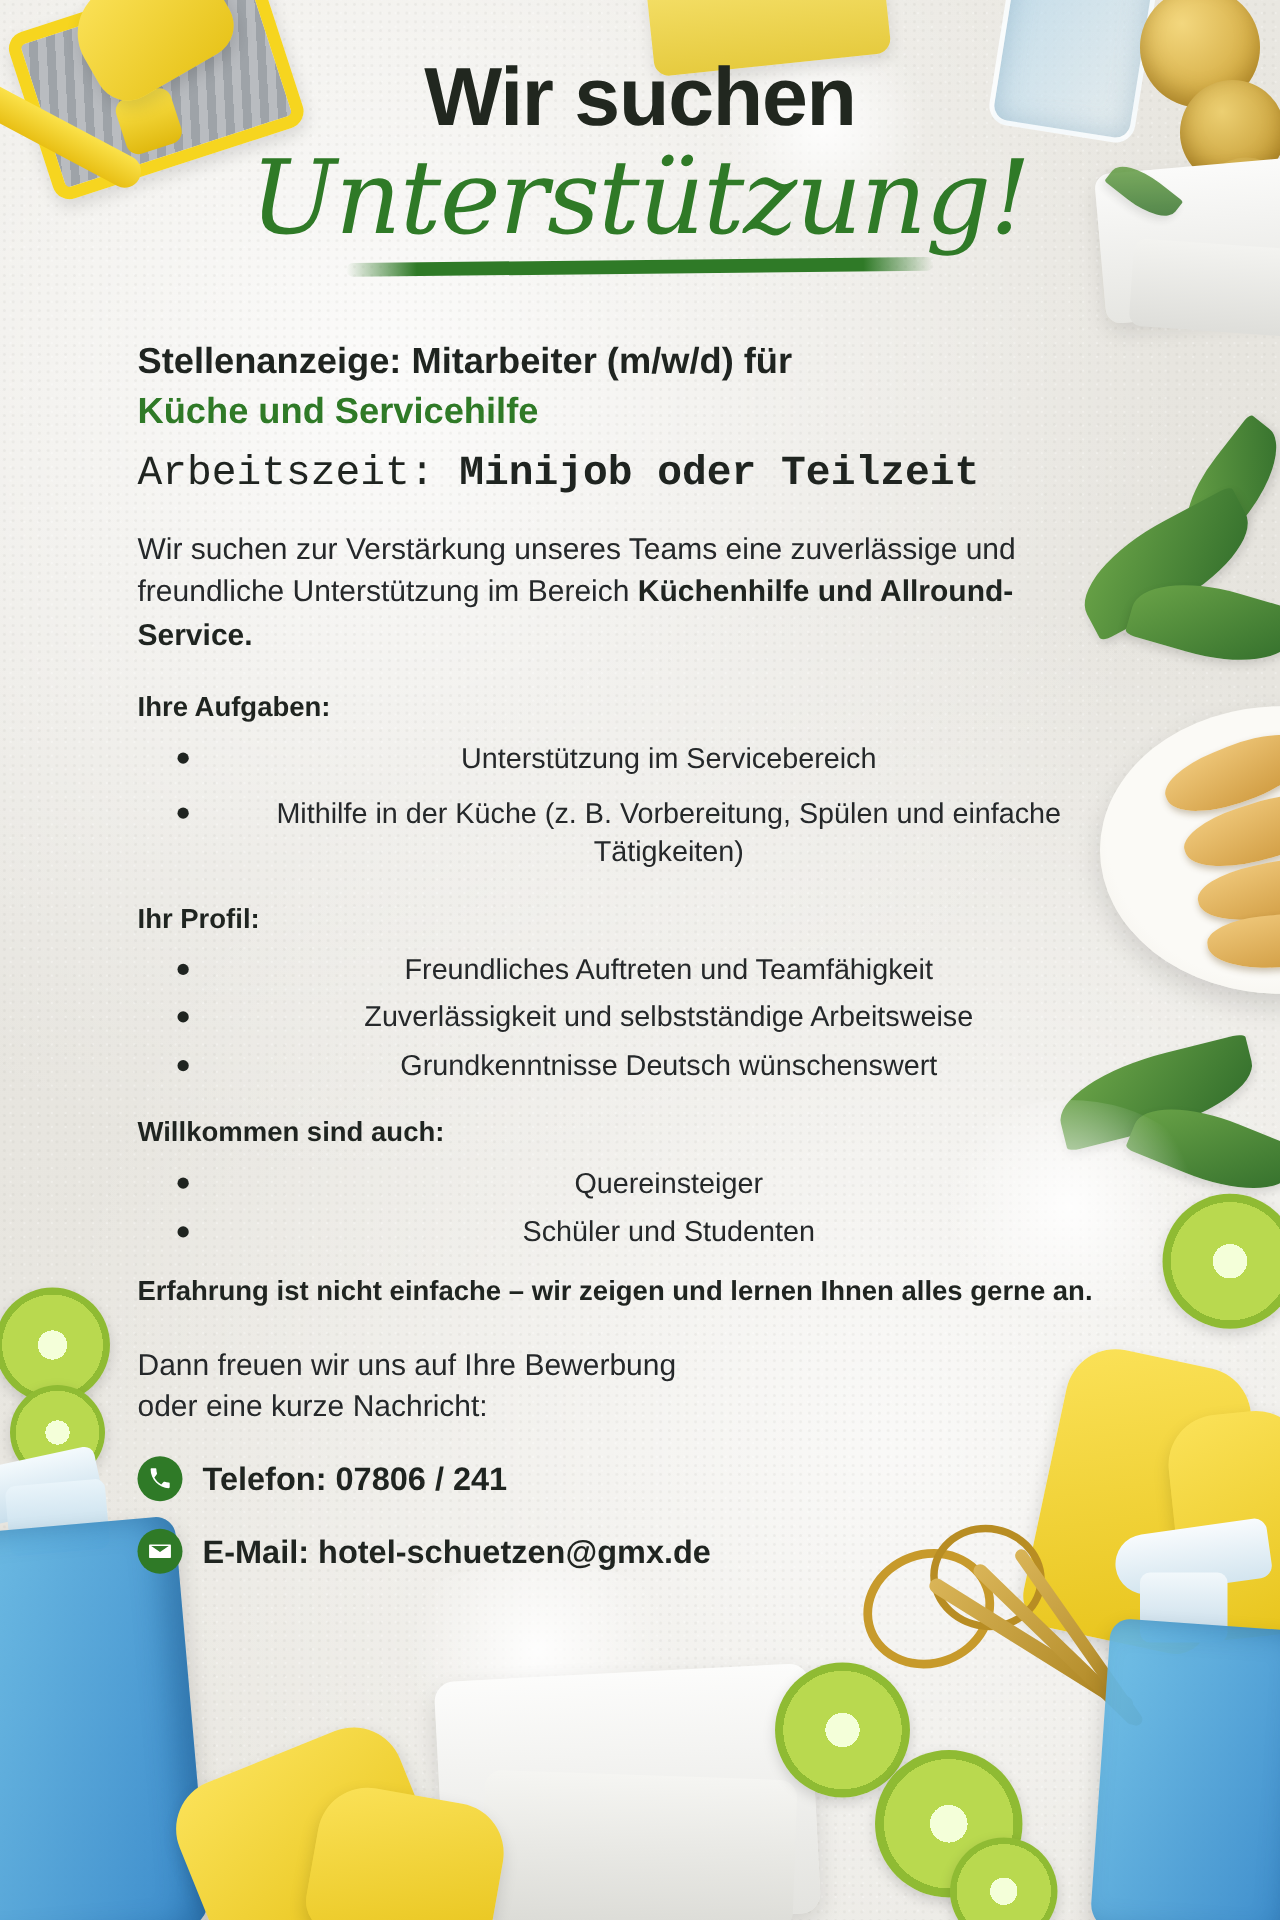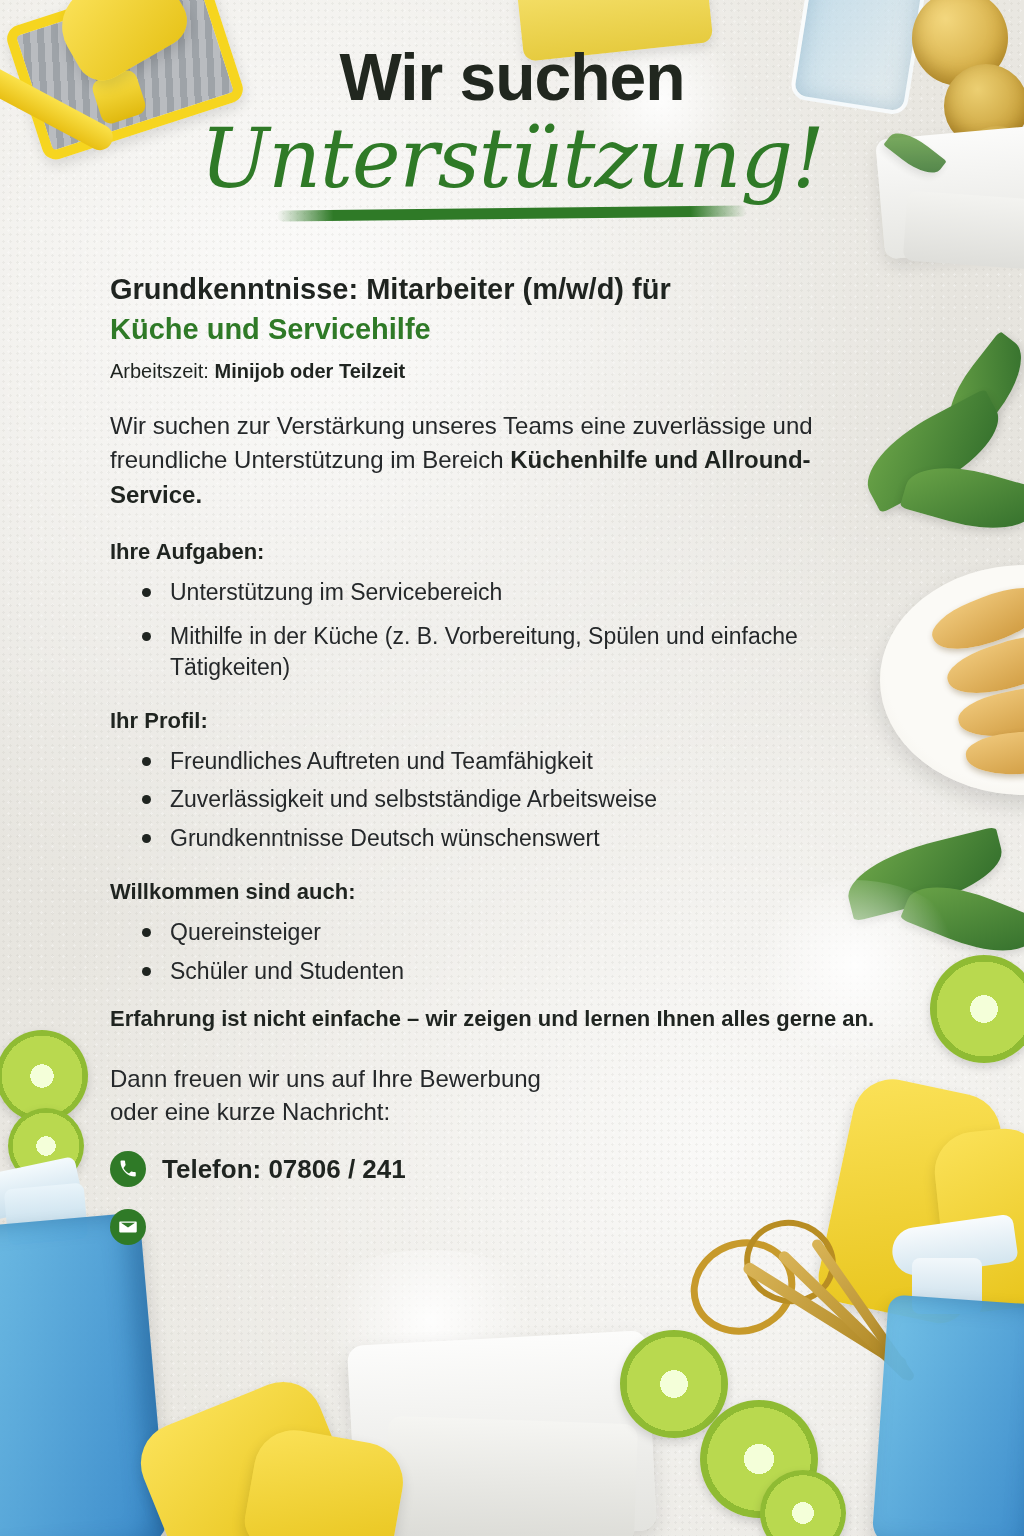--- a/index.html
+++ b/index.html
@@ -271,23 +271,24 @@
     line-height: 1.25;
   }
   .sub-2 {
     font-size: 29px;
     font-weight: 700;
     color: #2f7a27;
     margin: 4px 0 0 0;
     line-height: 1.25;
   }
   .worktime {
-    font-size: 20px;
+    font-size: 33px;
     color: #1f2420;
     margin: 12px 0 16px 0;
+    font-family: Liberation Mono, monospace;
   }
   .worktime b { font-weight: 700; }
 
   .intro {
     font-size: 24px;
     color: #25282a;
     line-height: 1.45;
     margin: 26px 0 0 0;
     max-width: 760px;
   }
@@ -306,20 +307,21 @@
     padding: 0 0 0 30px;
   }
   ul.bullets li {
     position: relative;
     font-size: 23px;
     color: #25282a;
     line-height: 1.32;
     margin: 0 0 14px 0;
     padding-left: 30px;
     max-width: 740px;
+    text-align: center;
   }
   ul.bullets li::before {
     content: "";
     position: absolute;
     left: 2px;
     top: 11px;
     width: 9px;
     height: 9px;
     background: #1f2420;
     border-radius: 50%;
@@ -422,21 +424,21 @@
   <div class="content">
 
     <div class="headline-wrap">
       <h1 class="headline-1">Wir suchen</h1>
       <div class="headline-2">Unterstützung!</div>
       <div class="underline-stroke"></div>
     </div>
 
     <div class="body-block">
 
-      <div class="sub-1">Grundkenntnisse: Mitarbeiter (m/w/d) für</div>
+      <div class="sub-1">Stellenanzeige: Mitarbeiter (m/w/d) für</div>
       <div class="sub-2">Küche und Servicehilfe</div>
 
       <p class="worktime">
         <span>Arbeitszeit:</span>
         <b>Minijob oder Teilzeit</b>
       </p>
 
       <p class="intro">
         <span>Wir suchen zur Verstärkung unseres Teams eine zuverlässige und freundliche Unterstützung im Bereich </span><b>Küchenhilfe und Allround-Service.</b>
       </p>
@@ -475,17 +477,18 @@
         </span>
         <span class="contact-text">Telefon: 07806 / 241</span>
       </div>
 
       <div class="contact-row email">
         <span class="circ">
           <svg viewBox="0 0 24 24" aria-hidden="true">
               <path d="M2.5 5.5h19c.6 0 1 .4 1 1v11c0 .6-.4 1-1 1h-19c-.6 0-1-.4-1-1v-11c0-.6.4-1 1-1zm9.5 7.2L20.4 7H3.6l8.4 5.7z"></path>
             </svg>
         </span>
+        <span class="contact-text email-underline">E-Mail: hotel-schuetzen@gmx.de</span>
       </div>
 
     </div>
   </div>
 </div>
 
 </body></html>

